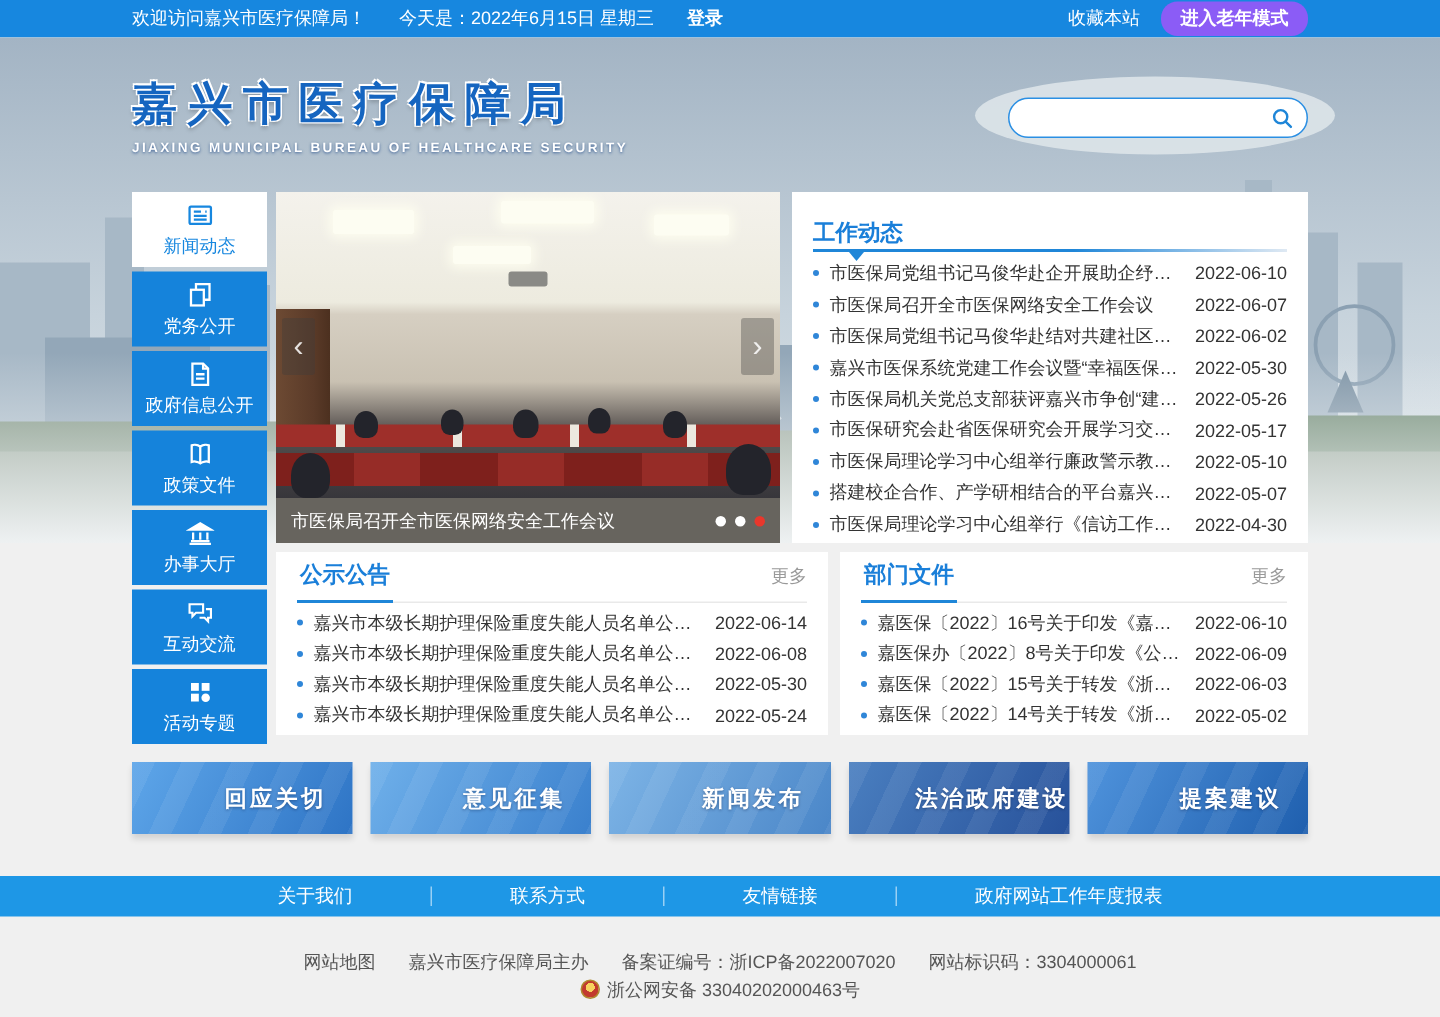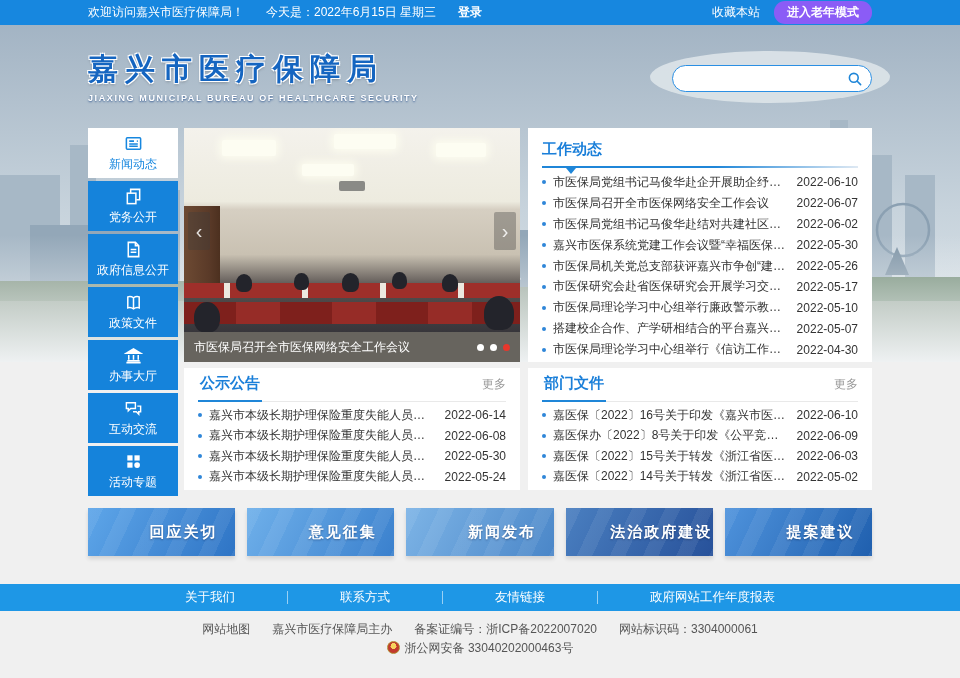--- a/index.html
+++ b/index.html
@@ -53,34 +53,34 @@
   .cap-text { color:#fff; font-size:12px; flex:1; white-space:nowrap; overflow:hidden; text-overflow:ellipsis; }
   .dots { display:flex; gap:6px; margin-left:8px; }
   .dot { width:7px; height:7px; border-radius:50%; background:#fff; cursor:pointer; }
   .dot.active { background:#e8372c; }
   .cnav { position:absolute; top:50%; margin-top:-33px; width:22px; height:38px; background:rgba(60,60,60,.35); border:none; color:rgba(255,255,255,.85); font-size:20px; line-height:38px; text-align:center; cursor:pointer; border-radius:2px; padding:0; }
   .cnav.prev { left:4px; } .cnav.next { right:4px; }
 
   
   .card { background:#fff; padding:0 14px; }
   .news-card { flex:1; min-width:0; }
-  .work-head { height:40px; position:relative; display:flex; align-items:flex-end; padding-bottom:9px; }
+  .work-head { height:40px; position:relative; display:flex; align-items:flex-end; padding-bottom:3px; }
   .work-head::after { content:""; position:absolute; left:0; right:0; bottom:0; height:2px;
     background:linear-gradient(to right,#1f86d8 0%,#1f86d8 55%,#dfe9f3 100%); }
   .work-head::before { content:""; position:absolute; left:24px; bottom:-6px; border-left:5px solid transparent; border-right:5px solid transparent; border-top:6px solid #1f86d8; }
   .sec-title { font-size:15px; font-weight:bold; color:#1a7fd9; }
   .n-list { display:flex; flex-direction:column; height:188px; margin-top:4px; }
   .n-row { flex:1; display:flex; align-items:center; min-width:0; }
   .n-dot { width:4px; height:4px; border-radius:50%; background:#2f86d8; margin-right:7px; flex-shrink:0; }
   .n-text { flex:1; font-size:12px; color:#333; white-space:nowrap; overflow:hidden; text-overflow:ellipsis; cursor:pointer; }
   .n-date { margin-left:10px; font-size:12px; color:#333; white-space:nowrap; }
 
   .row2 { margin-left:96px; margin-top:6px; display:flex; gap:8px; }
   .panel { height:122px; }
-  .panel-notice { width:336px; flex-shrink:0; }
+  .panel-notice { width:368px; flex-shrink:0; }
   .panel-files { flex:1; min-width:0; }
   .p-head { height:34px; display:flex; align-items:flex-end; border-bottom:1px solid #e9e9e9; }
   .p-title { font-size:15px; font-weight:bold; color:#1a7fd9; padding:0 2px 7px; border-bottom:2px solid #1f86d8; margin-bottom:-1px; }
   .p-more { margin-left:auto; font-size:12px; color:#999; padding-bottom:8px; cursor:pointer; }
   .p-list { display:flex; flex-direction:column; height:82px; margin-top:3px; }
 
   
   .banners { margin-top:18px; display:flex; gap:12px; }
   .banner { flex:1; height:48px; display:flex; align-items:center; justify-content:center; cursor:pointer; position:relative; overflow:hidden; box-shadow:0 3px 4px rgba(0,0,0,.12);padding-left:44px; }
   .banner::after { content:""; position:absolute; inset:0;
@@ -89,21 +89,21 @@
   .banner:nth-of-type(2){ background:linear-gradient(120deg,#6fb0ea,#3a80cd); }
   .banner:nth-of-type(3){ background:linear-gradient(120deg,#7db4e6,#4a86c8); }
   .banner:nth-of-type(4){ background:linear-gradient(120deg,#4a7fc0,#27519a); }
   .banner:nth-of-type(5){ background:linear-gradient(120deg,#4f93dc,#1f5fae); }
   .banner-label { color:#fff; font-size:15px; font-weight:bold; letter-spacing:2px; text-shadow:0 1px 2px rgba(0,20,60,.4); position:relative; z-index:1; }
 
   
   .footer-nav { margin-top:28px; height:27px; background:#1e97e6; display:flex; align-items:center; justify-content:center; }
   .fnav-item { color:#fff; font-size:12.5px; padding:0 52px; line-height:13px; }
   .fnav-item:not(:first-of-type){ border-left:1px solid rgba(255,255,255,.55); }
-  .footer-info { padding-top:9px; text-align:center; font-size:12px; color:#555; }
+  .footer-info { padding-top:9px; text-align:center; font-size:12px; color:#555;margin-top:12px; }
   .f-line { line-height:19px; }
   .f-line .seg { margin:0 11px; }
   .badge { display:inline-block; width:13px; height:13px; border-radius:50%; vertical-align:-2px; margin-right:5px;
     background:radial-gradient(circle at 50% 38%,#f6d35e 0 34%,#c23a2e 35% 100%); border:1px solid #b08a2e; }
 </style>
 </head>
 <body>
 
 <div class="topbar">
   <div class="topbar-inner">

